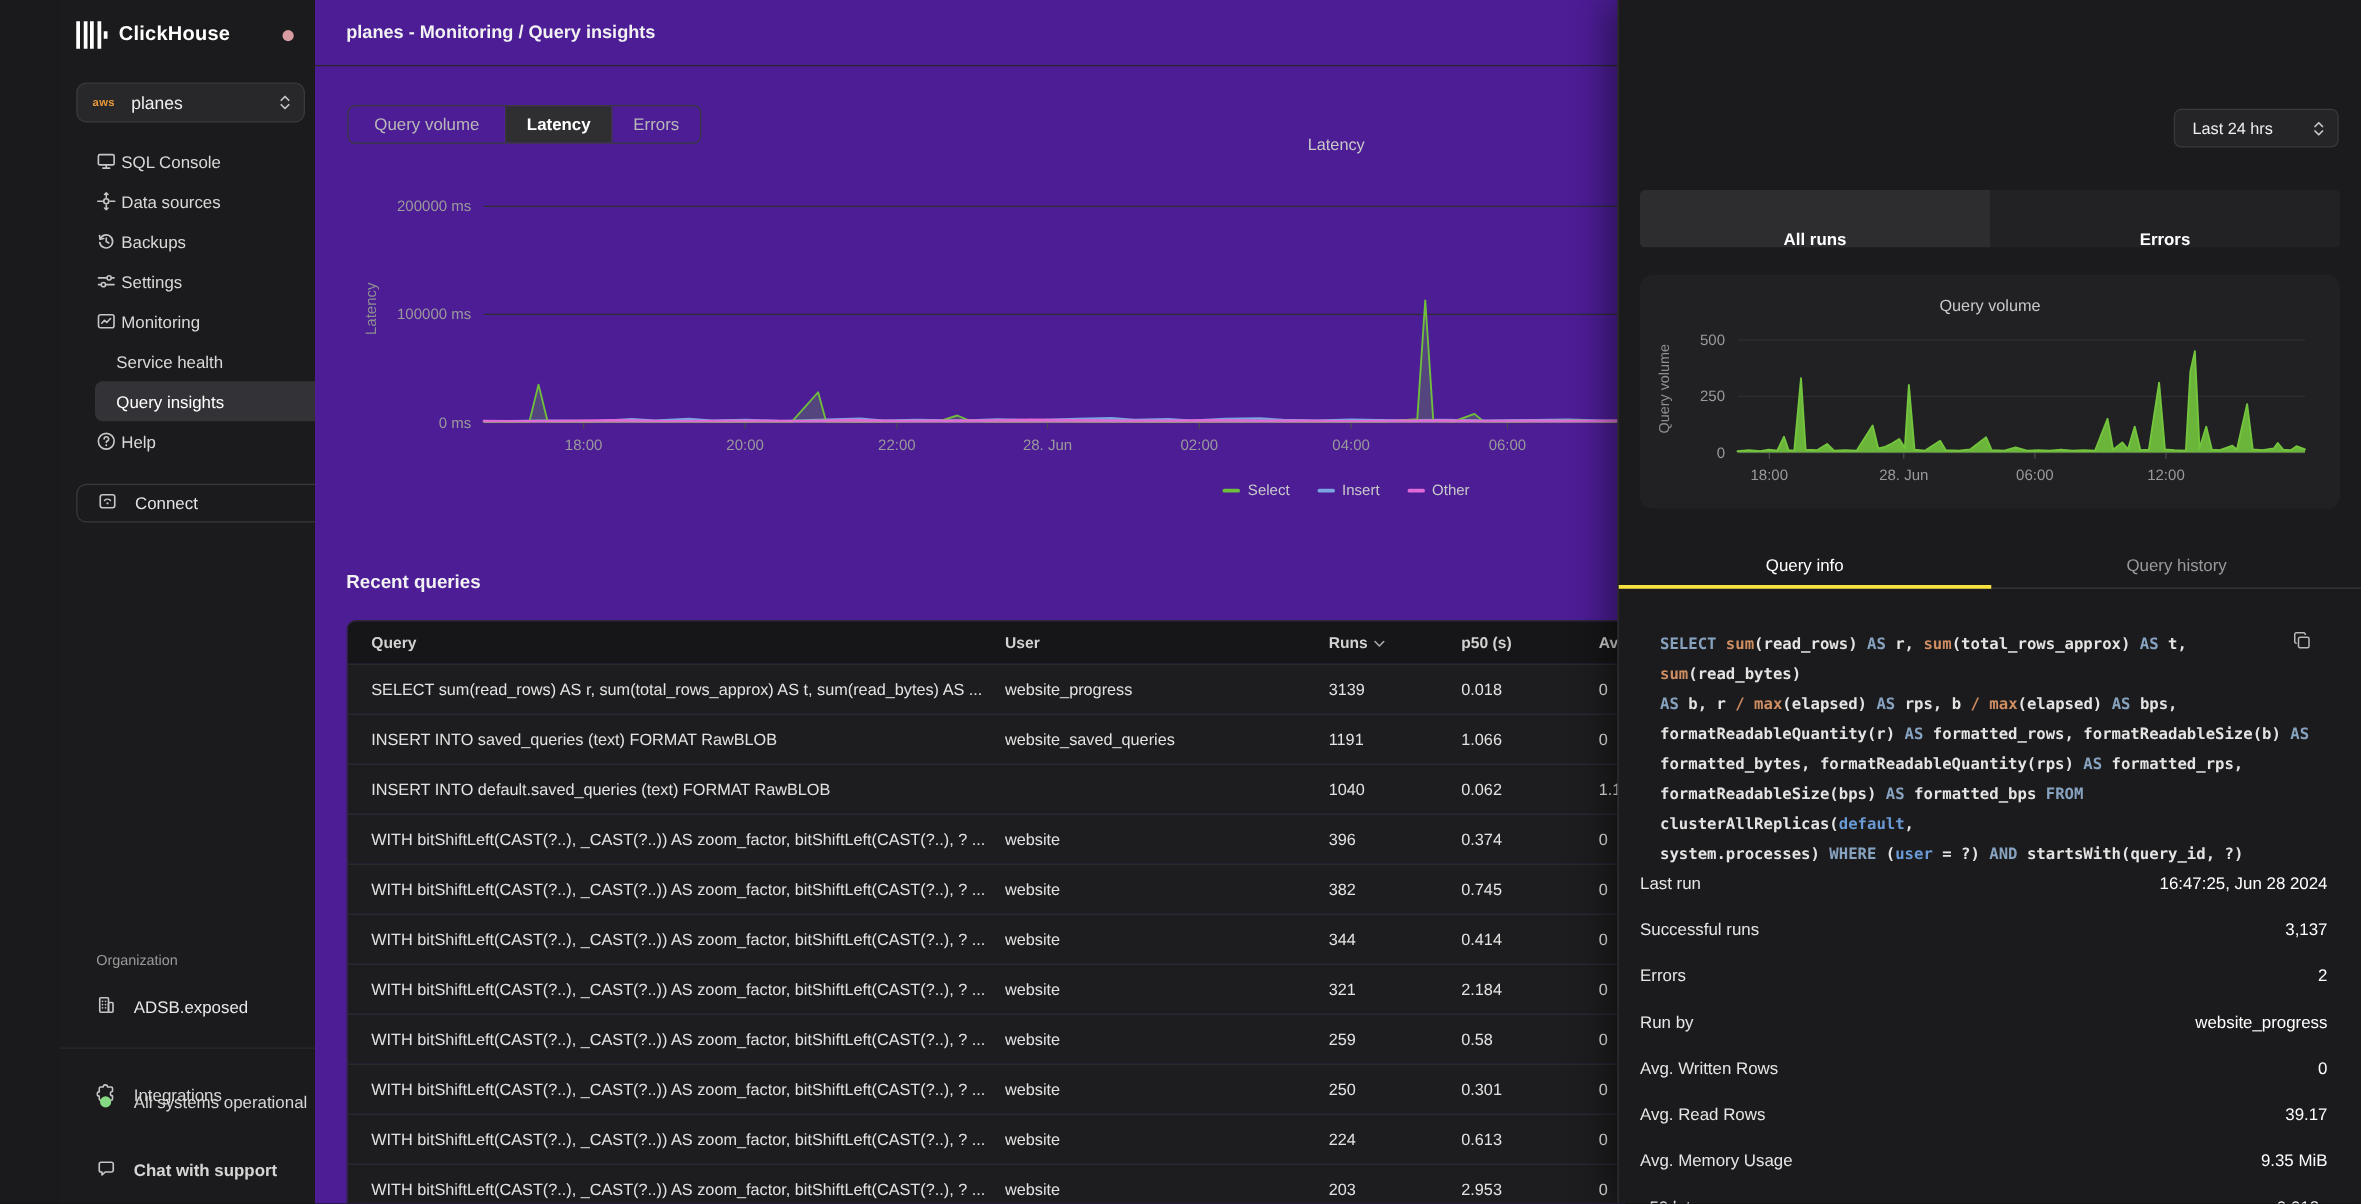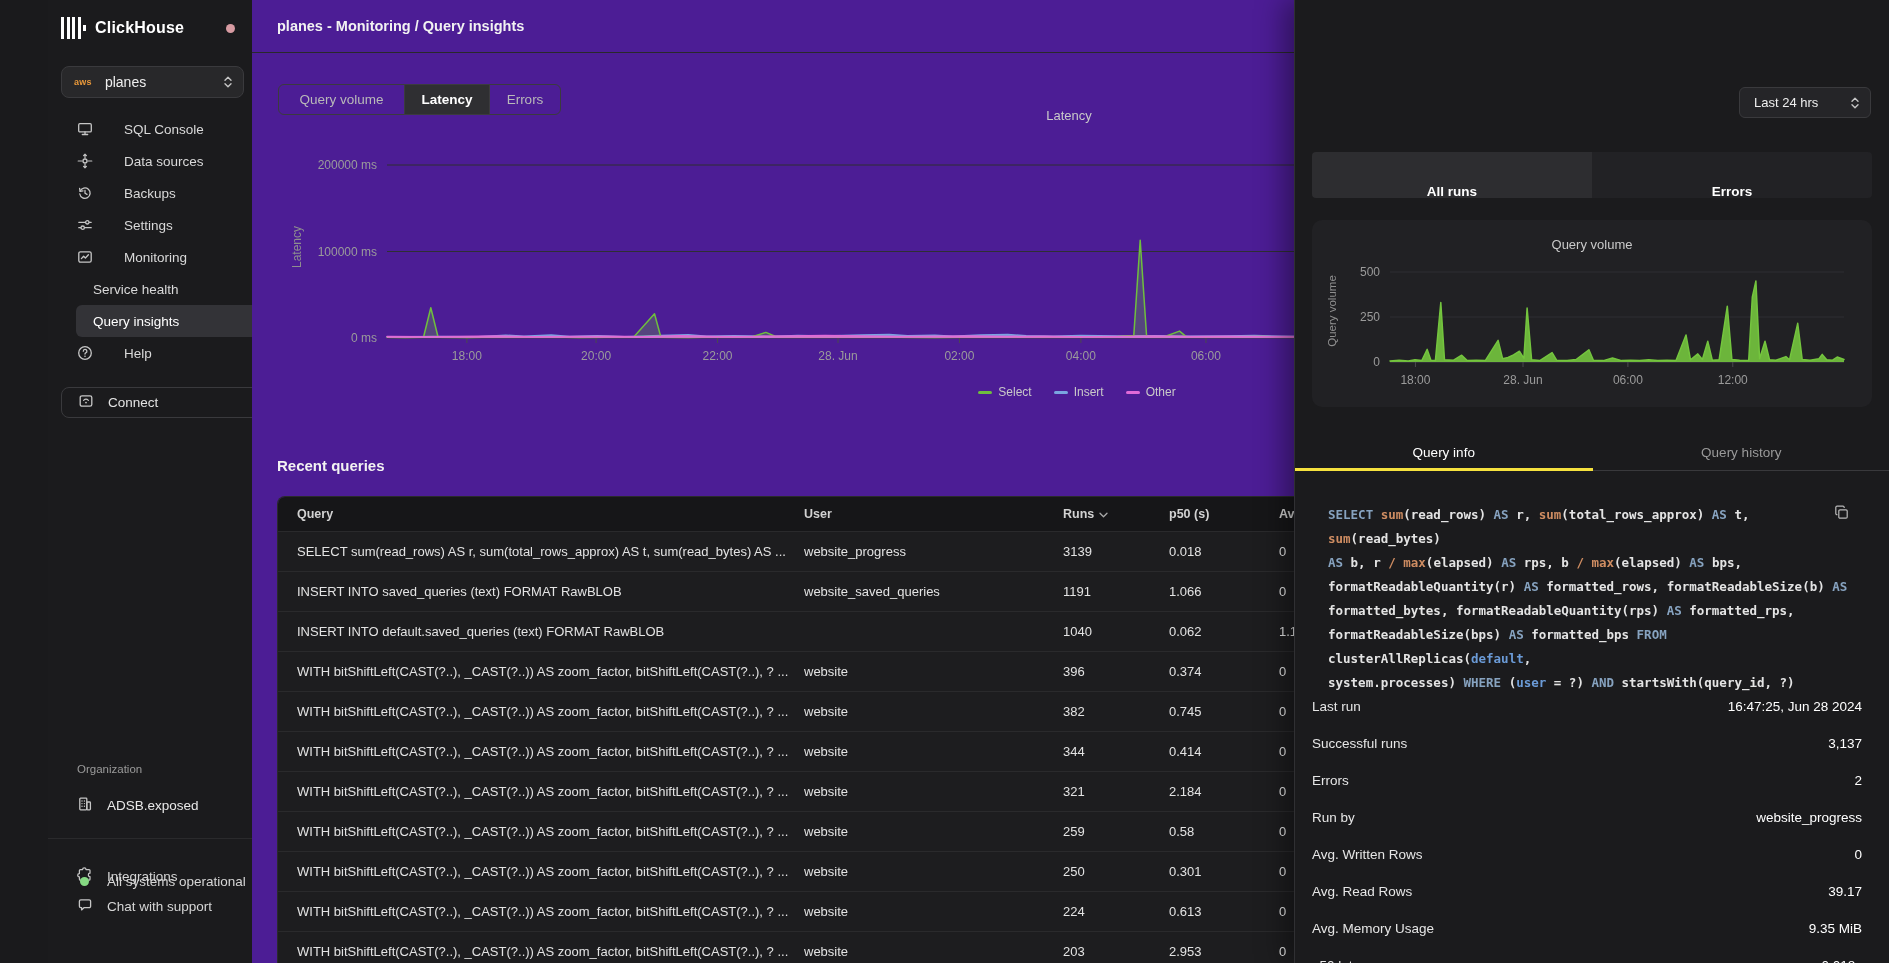--- a/index.html
+++ b/index.html
@@ -17,21 +17,21 @@
   .notif-dot { width:9px; height:9px; border-radius:50%; background:#d79ba2; margin-left:auto; margin-right:24px; }
   .avatar { width:24px; height:24px; border-radius:50%; background:#98a2b5; color:#232c3d; font-size:10.5px; font-weight:700; display:flex; align-items:center; justify-content:center;font-style:italic; }
 
   .svc-select { position:absolute; left:13px; top:66px; width:183px; height:32px; background:#28282a; border:1px solid #3a3a3d; border-radius:8px; display:flex; align-items:center; padding:0 10px 0 12px; cursor:pointer; }
   .aws-mark { color:#e8983a; font-size:9px; font-weight:700; letter-spacing:.3px; }
   .svc-name { margin-left:13px; font-size:14px; color:#efefef; }
   .svc-select svg { margin-left:auto; }
   .add-svc { position:absolute; left:206px; top:67px; width:30px; height:30px; display:flex; align-items:center; justify-content:center; color:#cfcfcf; font-size:19px; font-weight:400; cursor:pointer; }
 
   #nav { position:absolute; left:28px; top:113px; width:210px; }
-  .nav-item { height:32px; display:flex; align-items:center; padding-left:1px; gap:31px; color:#d9d9d9; font-size:13.5px; cursor:pointer; border-radius:6px; }
+  .nav-item { height:32px; display:flex; align-items:center; padding-left:1px; gap:4px; color:#d9d9d9; font-size:13.5px; cursor:pointer; border-radius:6px; }
   .nav-item.sub { padding-left:17px; }
   .nav-item.selected { background:#333337; color:#fff; }
   .nav-item .ic { width:16px; height:16px; flex:0 0 16px; display:flex; }
 
   .connect-btn { position:absolute; left:13px; top:387px; width:220px; height:31px; border:1px solid #3a3a3d; border-radius:8px; display:flex; align-items:center; padding-left:16px; gap:14px; font-size:13.5px; color:#e3e3e3; cursor:pointer; }
 
   .org-label { position:absolute; left:29px; top:763px; font-size:11.5px; color:#9a9a9a; }
   .org-row { position:absolute; left:13px; top:791px; width:220px; height:28px; display:flex; align-items:center; padding-left:16px; gap:14px; font-size:13.5px; color:#e8e8e8; cursor:pointer; }
   .org-row .chev { margin-left:auto; margin-right:8px; }
   .side-div { position:absolute; left:0; top:838px; width:246px; border-top:1px solid #2a2a2c; }
@@ -219,21 +219,21 @@
           </svg></span>
     </div>
     <div class="side-div"></div>
 
     <div class="foot-item" style="top:861px;">
       <span class="ic"><svg width="16" height="16" viewBox="0 0 16 16">
             <path d="M5.6 2.6 a1.7 1.7 0 0 1 3.4 0 h3 a1 1 0 0 1 1 1 v2.6 a1.7 1.7 0 0 0 0 3.4 v2.6 a1 1 0 0 1 -1 1 h-2.6 a1.7 1.7 0 0 0 -3.4 0 H3.4 a1 1 0 0 1 -1 -1 V9.9 a1.7 1.7 0 0 1 0 -3.4 V3.6 a1 1 0 0 1 1 -1 Z" stroke="#c6c6c6" stroke-width="1.25" fill="none" stroke-linejoin="round"></path>
           </svg></span>
       <span>Integrations</span>
     </div>
-    <div class="foot-item" style="top:891px;">
+    <div class="foot-item" style="top:921px;font-weight:bold;">
       <span class="ic"><svg width="16" height="16" viewBox="0 0 16 16">
             <path d="M2.4 4.2 a1.4 1.4 0 0 1 1.4 -1.4 h8.4 a1.4 1.4 0 0 1 1.4 1.4 v5 a1.4 1.4 0 0 1 -1.4 1.4 H7.2 L4.6 12.9 v-2.3 H3.8 a1.4 1.4 0 0 1 -1.4 -1.4 Z" stroke="#c6c6c6" stroke-width="1.3" fill="none" stroke-linejoin="round"></path>
           </svg></span>
       <span>Chat with support</span>
     </div>
     <div class="foot-item" style="top:866px;align-items:center;">
       <span class="status-dot" id="status-dot" style="background: rgb(134, 217, 131);"></span>
       <span>All systems operational</span>
     </div>
   </div>

